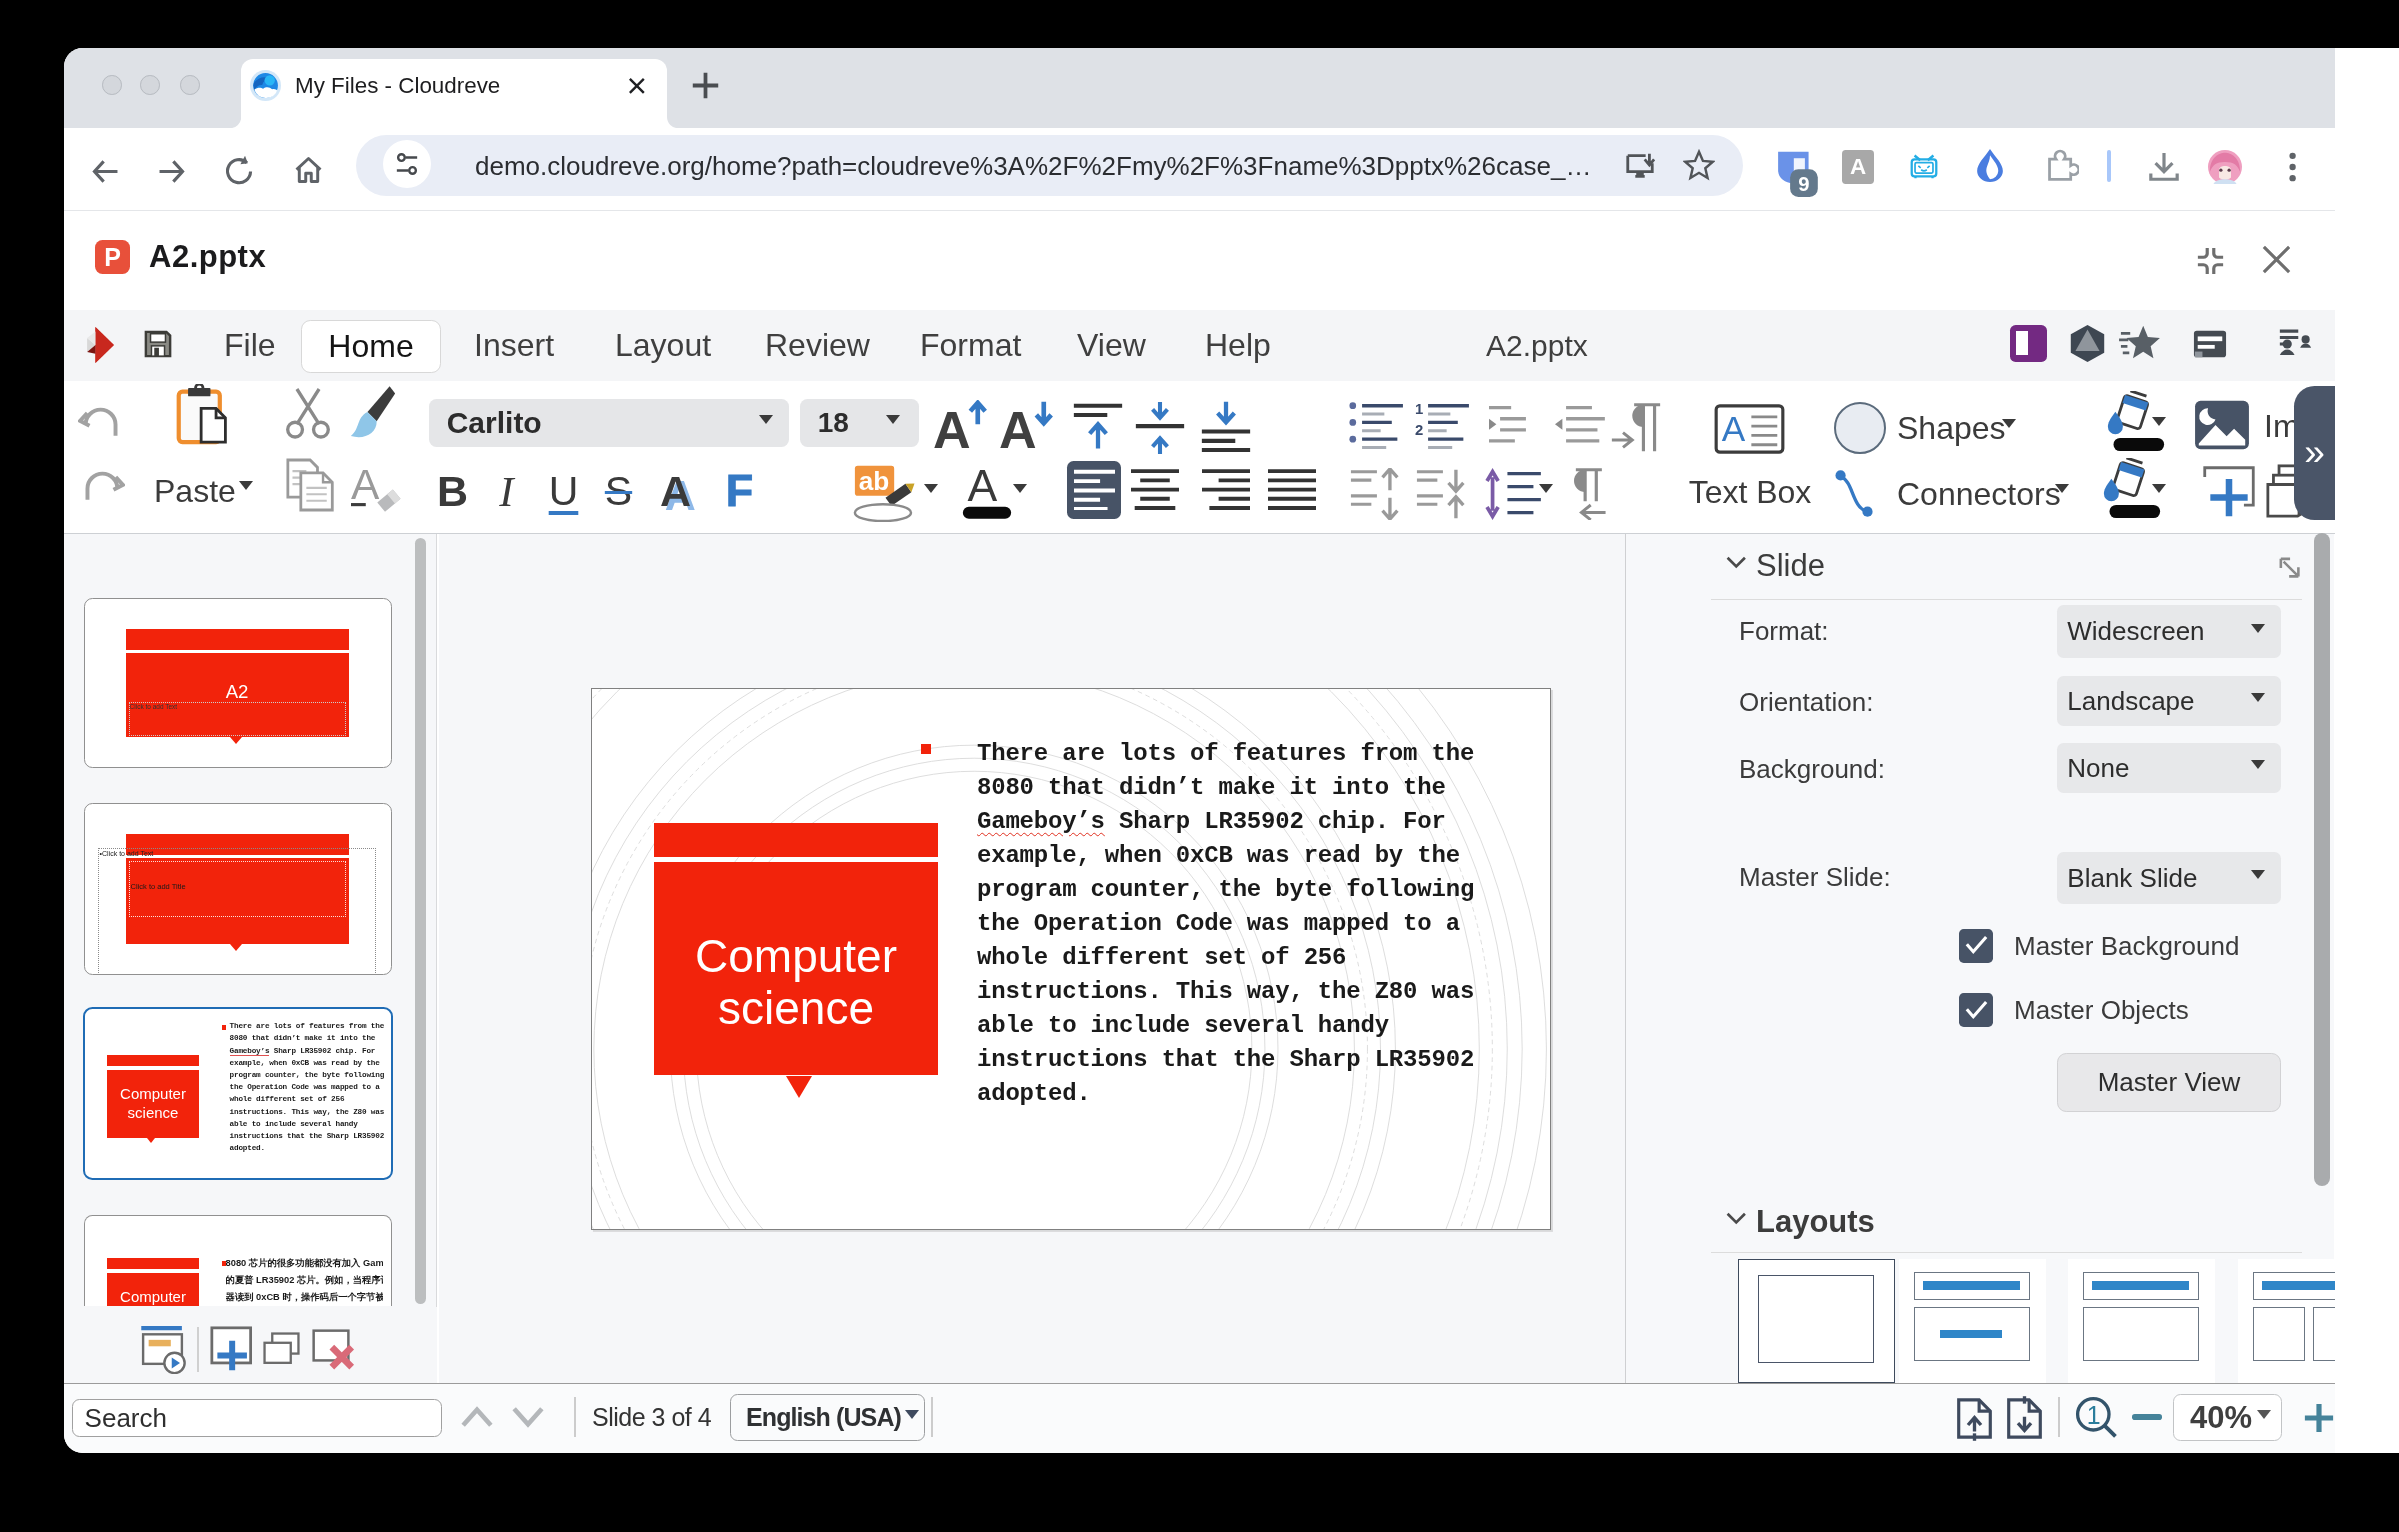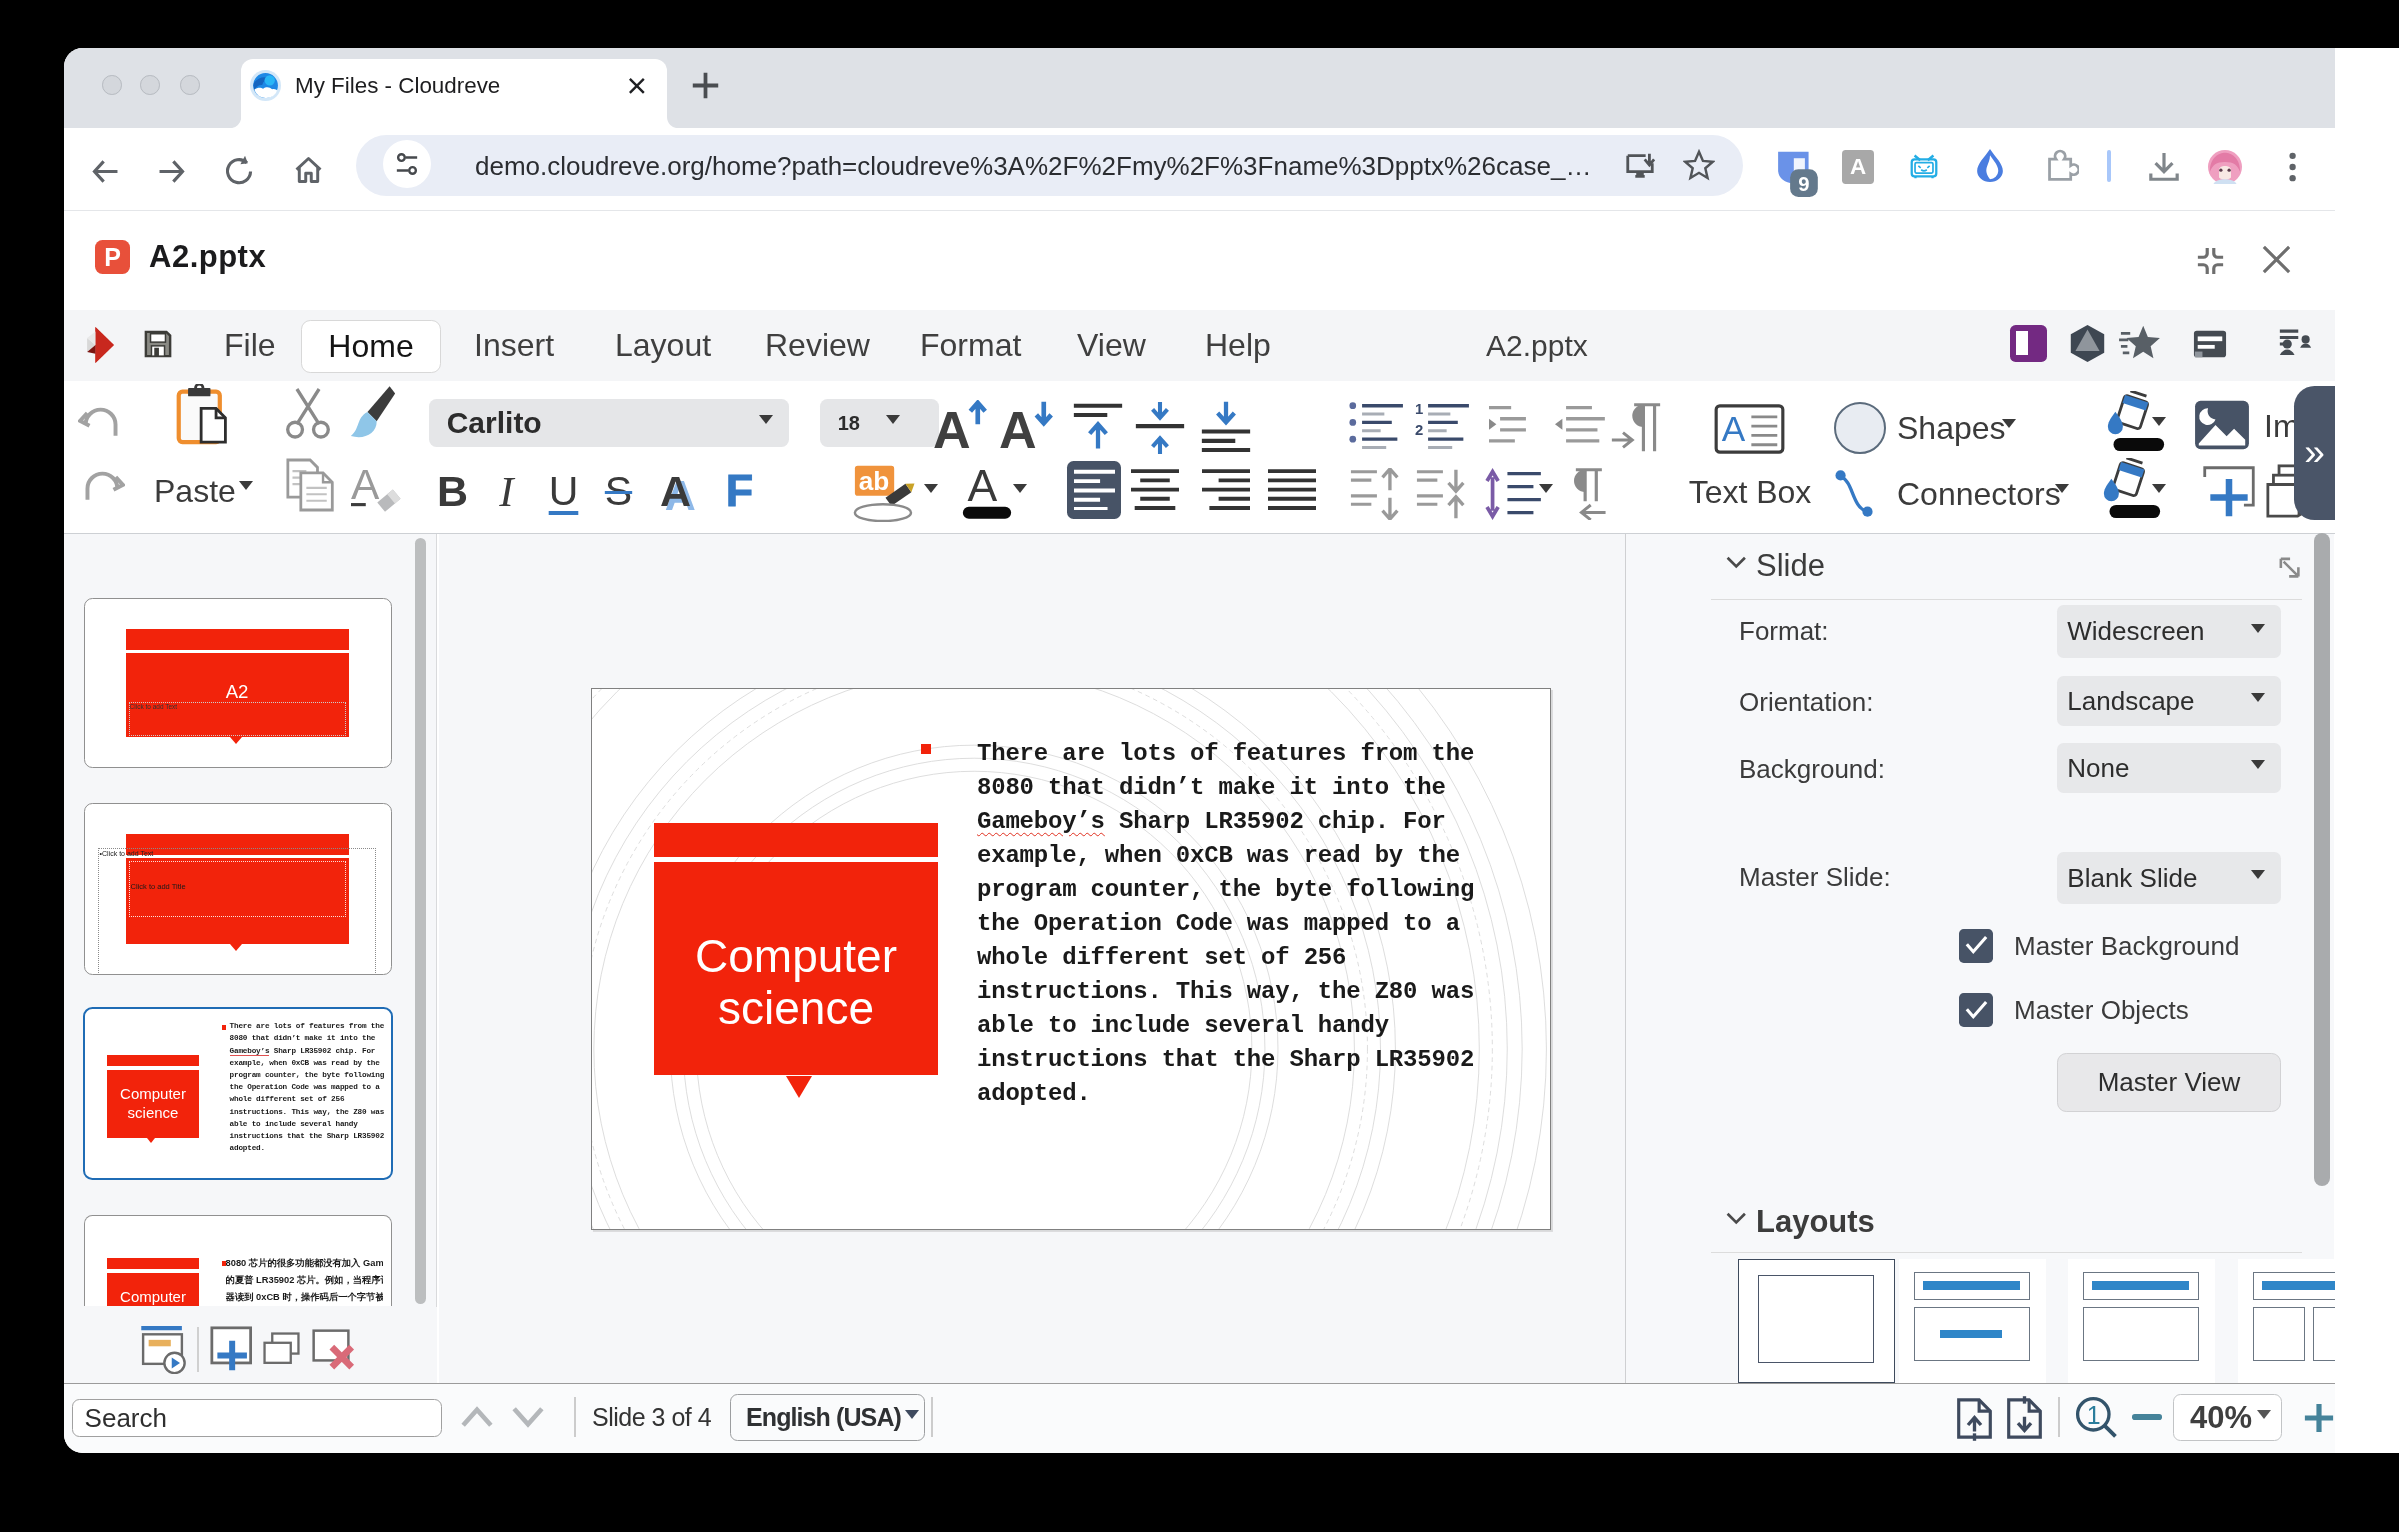--- a/index.html
+++ b/index.html
@@ -229,21 +229,21 @@
       <text x="2" y="38" font-size="46" fill="#9a9a9a" font-family="Liberation Sans">A</text>
       <path d="M2 44 H18" stroke="#3c3c3c" stroke-width="3.4"></path>
       <g transform="rotate(-40 42 40)">
           <rect x="32" y="34" width="22" height="13" fill="#b9babc"></rect>
           <rect x="46" y="34" width="8" height="13" fill="#dddddd"></rect>
         </g>
     </svg>
 
     <div class="a vc" style="left:365px;top:351px;width:360px;height:48px;background:#e5e6e8;border-radius:7.5px;font-size:30px;font-weight:bold;color:#2c2c2c;padding-left:17.7px;text-align:right;">Carlito</div>
     <div class="a dd" style="left:695px;top:367px;"></div>
-    <div class="a vc" style="left:736px;top:351px;width:119px;height:48px;background:#e5e6e8;border-radius:7.5px;font-size:20px;font-weight:bold;color:#2c2c2c;padding-left:17.7px;margin-left:20px;">18</div>
+    <div class="a vc" style="left:736px;top:351px;width:119px;height:48px;background:#e5e6e8;border-radius:7.5px;font-size:28px;font-weight:bold;color:#2c2c2c;padding-left:17.7px;">18</div>
     <div class="a dd" style="left:822px;top:367px;"></div>
 
     <svg class="a" style="left:869px;top:352px;" width="56" height="54" viewBox="0 0 60 58">
       <text x="0" y="52" font-size="56" font-weight="bold" fill="#404040" font-family="Liberation Sans">A</text>
       <path d="M48 26 V4 M40 12 L48 3 L56 12" stroke="#3579c4" stroke-width="5" fill="none"></path>
     </svg>
     <svg class="a" style="left:935px;top:352px;" width="56" height="54" viewBox="0 0 60 58">
       <text x="0" y="52" font-size="56" font-weight="bold" fill="#404040" font-family="Liberation Sans">A</text>
       <path d="M48 2 V24 M40 16 L48 25 L56 16" stroke="#3579c4" stroke-width="5" fill="none"></path>
     </svg>

